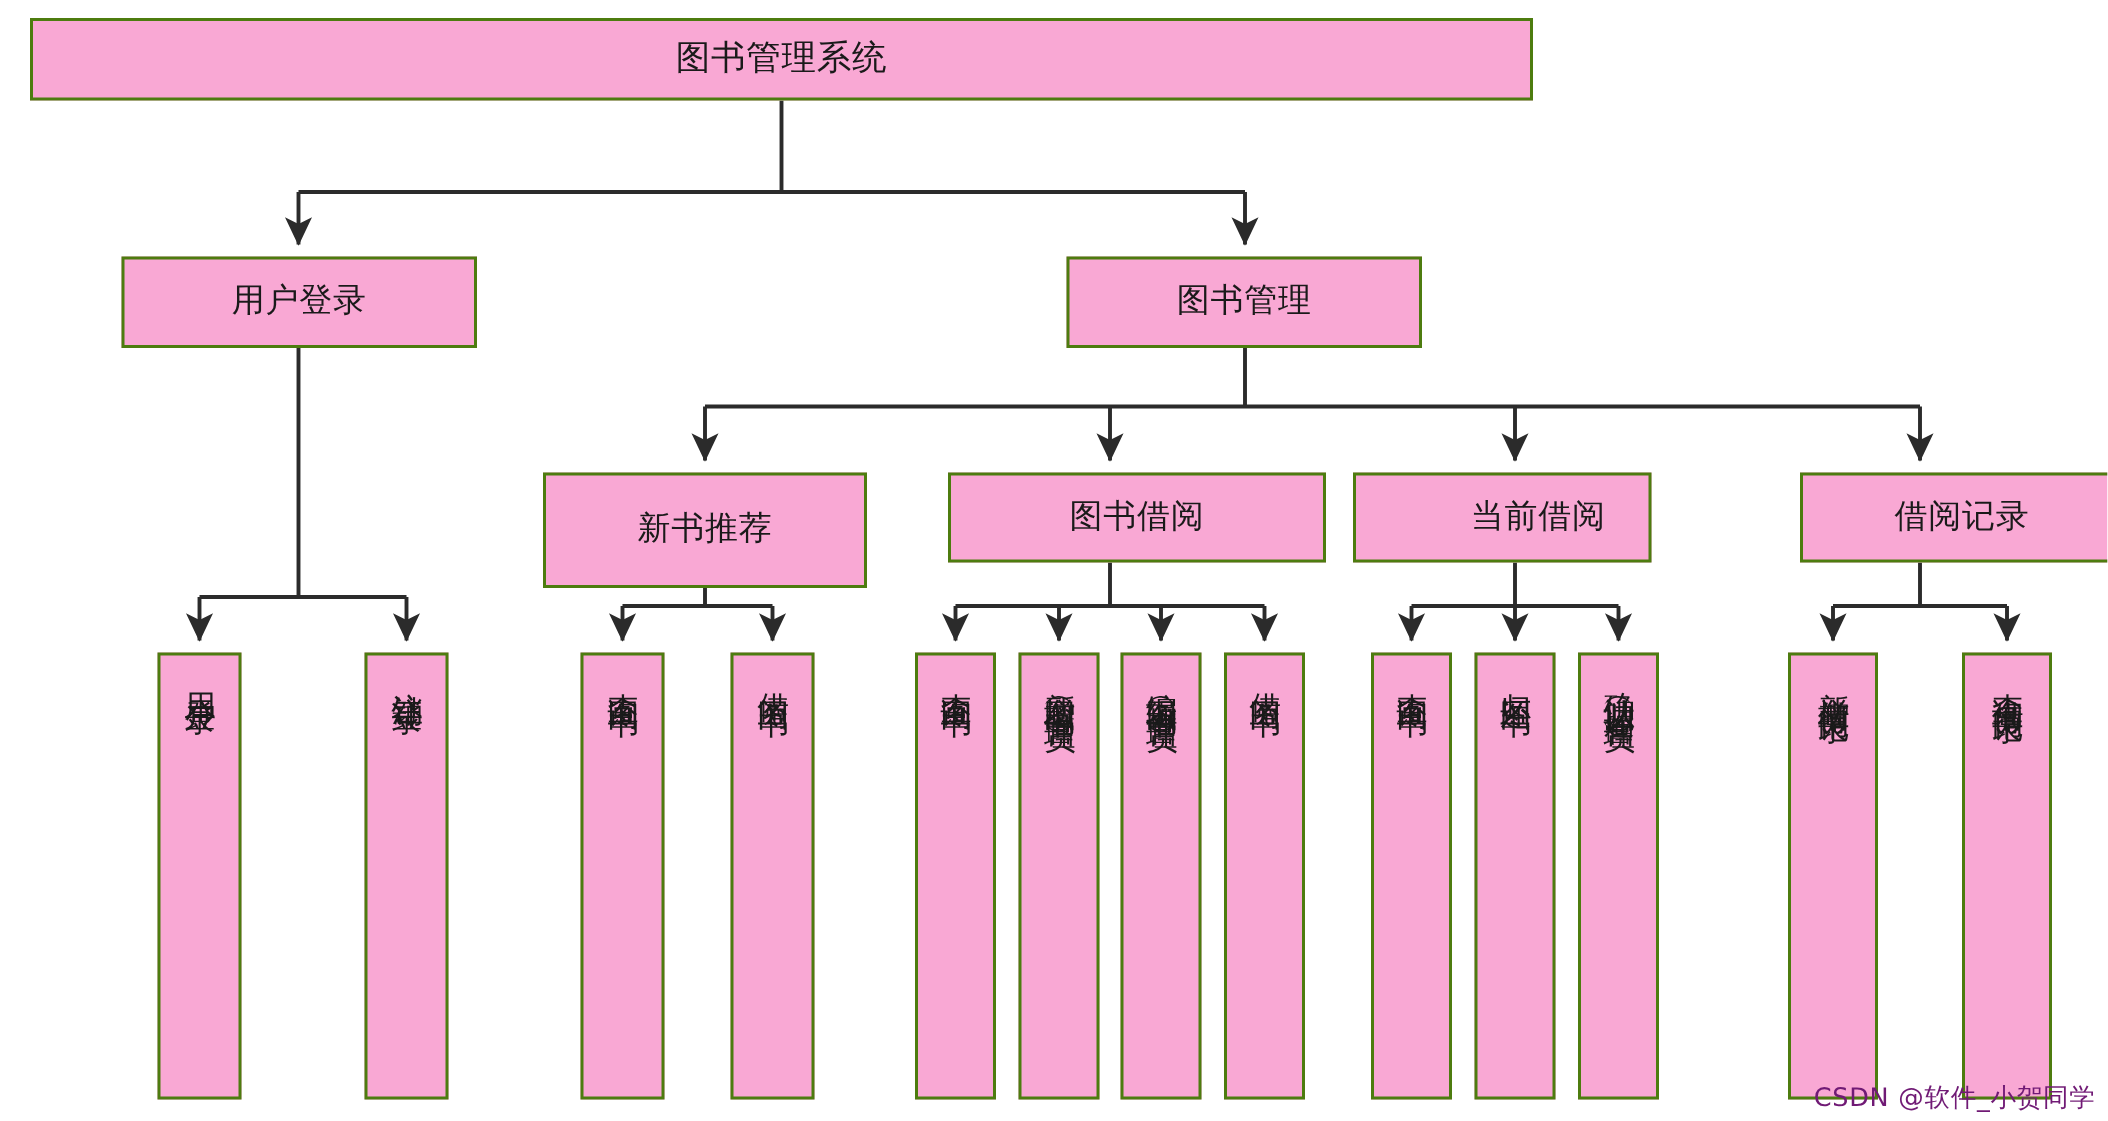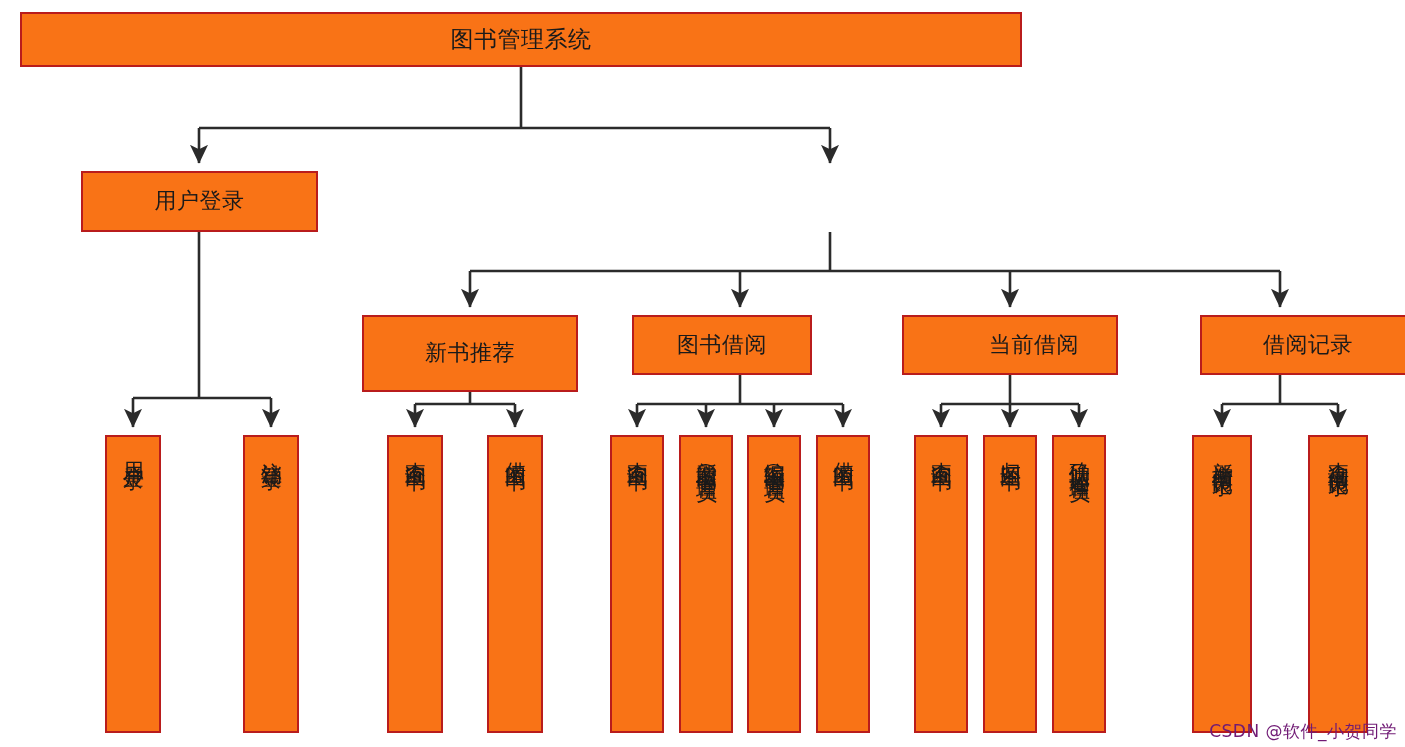--- a/index.html
+++ b/index.html
@@ -22,22 +22,22 @@
     position: absolute;
     left: 0;
     top: 0;
     width: 1405px;
     height: 747px;
     pointer-events: none;
   }
   .node {
     position: absolute;
     box-sizing: border-box;
-    background: #f97316;
-    border: 2px solid #b91c1c;
+    background: #f9a8d4;
+    border: 2px solid #4d7c0f;
     display: flex;
     align-items: center;
     justify-content: center;
     overflow: hidden;
   }
   .node .label {
     color: #1a1a1a;
     line-height: 1.12;
     text-align: center;
     letter-spacing: 0.5px;
@@ -127,28 +127,31 @@
     </g>
   </svg>
 
   <div class="node root horiz" style="left:20px; top:12px; width:1002px; height:55px;">
     <span class="label">图书管理系统</span>
   </div>
 
   <div class="node horiz" style="left:81px; top:171px; width:237px; height:61px;">
     <span class="label">用户登录</span>
   </div>
+  <div class="node horiz" style="left:711px; top:171px; width:237px; height:61px;">
+    <span class="label">图书管理</span>
+  </div>
 
   <div class="node horiz" style="left:362px; top:315px; width:216px; height:77px;">
     <span class="label">新书推荐</span>
   </div>
-  <div class="node horiz" style="left:632px; top:315px; width:180px; height:60px;">
+  <div class="node horiz" style="left:632px; top:315px; width:252px; height:60px;">
     <span class="label">图书借阅</span>
   </div>
-  <div class="node horiz" style="left:902px; top:315px; width:216px; height:60px;padding-left:48px;">
+  <div class="node horiz" style="left:902px; top:315px; width:199px; height:60px;padding-left:48px;">
     <span class="label">当前借阅</span>
   </div>
   <div class="node horiz" style="left:1200px; top:315px; width:216px; height:60px;">
     <span class="label">借阅记录</span>
   </div>
 
   <div class="node vert" style="left:105px; top:435px; width:56px; height:298px;">
     <span class="label">用户登录</span>
   </div>
   <div class="node vert" style="left:243px; top:435px; width:56px; height:298px;">

